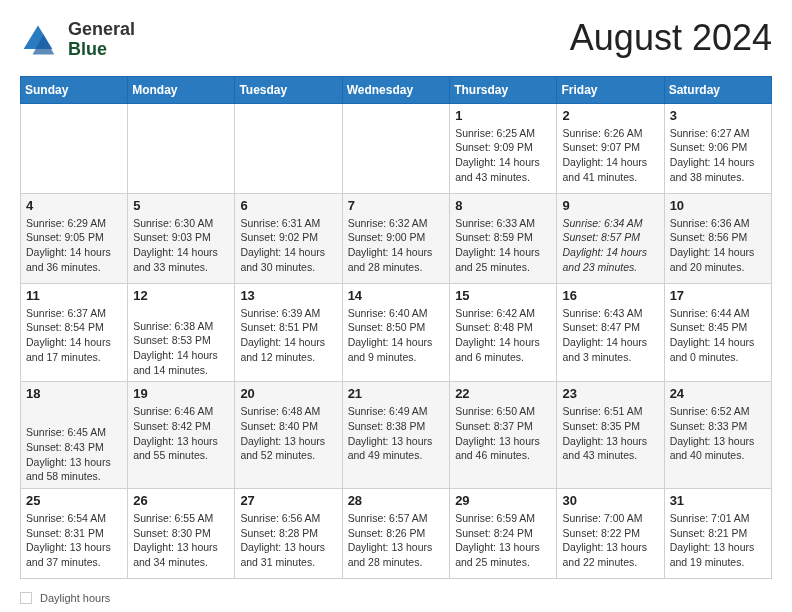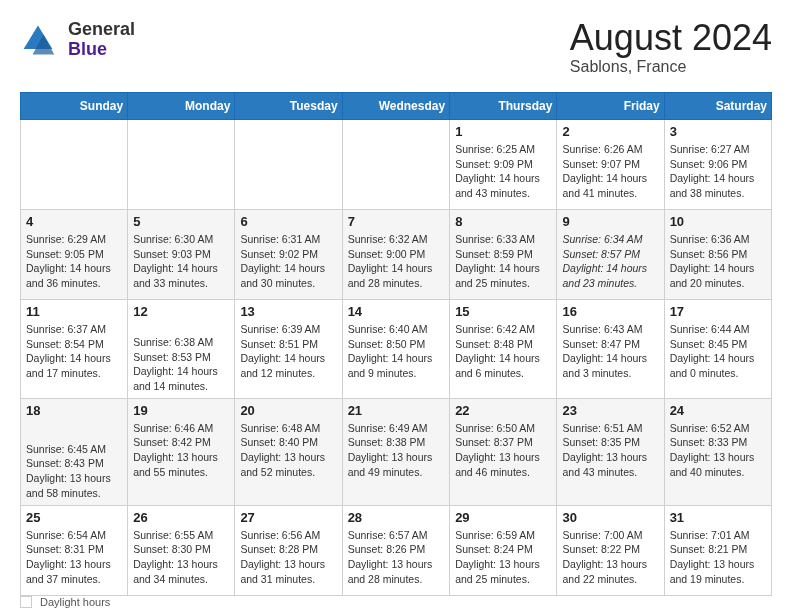--- a/index.html
+++ b/index.html
@@ -20,21 +20,21 @@
       display: flex;
       align-items: center;
       gap: 12px;
     }
     .logo-text {
       font-size: 18px;
       font-weight: bold;
       line-height: 1.1;
     }
     .logo-general { color: #333; }
-    .logo-blue { color: #4c1d95; }
+    .logo-blue { color: #14532d; }
     .logo-icon {
       width: 36px;
       height: 36px;
     }
     .title-block {
       text-align: left;
     }
     .month-year {
       font-size: 36px;
       font-weight: 300;
@@ -48,21 +48,21 @@
     }
     .calendar-table {
       width: 100%;
       border-collapse: collapse;
       font-size: 11px;
     }
     .calendar-table th {
       background: #2a7abf;
       color: #fff;
       padding: 6px 4px;
-      text-align: right;
+      text-align: left;
       font-weight: bold;
       font-size: 12px;
       border: 1px solid #1a6ab5;
     }
     .calendar-table td {
       border: 1px solid #d0d0d0;
       vertical-align: top;
       padding: 4px 5px;
       width: 108px;
       min-height: 80px;
@@ -80,21 +80,21 @@
     }
     .day-info {
       color: #333;
       font-size: 10.5px;
       line-height: 1.4;
     }
     .empty-cell {
       background: #fff !important;
     }
     .footer {
-      margin-top: 0;
+      margin-top: 13px;
       font-size: 11px;
       color: #555;
       display: flex;
       align-items: center;
       gap: 8px;
     }
     .footer-box {
       width: 12px;
       height: 12px;
       border: 1px solid #ccc;
@@ -110,21 +110,20 @@
       <polygon points="20,4 36,30 4,30" fill="#2a7abf"></polygon>
       <polygon points="26,14 38,36 14,36" fill="#1a5a9a" opacity="0.7"></polygon>
     </svg>
     <div class="logo-text">
       <span class="logo-general">General</span><br>
       <span class="logo-blue">Blue</span>
     </div>
   </div>
   <div class="title-block">
     <div class="month-year">August 2024</div>
-    <div class="location">Sablons, France</div>
   </div>
 </div>
 
 <table class="calendar-table">
   <thead>
     <tr>
       <th>Sunday</th>
       <th>Monday</th>
       <th>Tuesday</th>
       <th>Wednesday</th>

